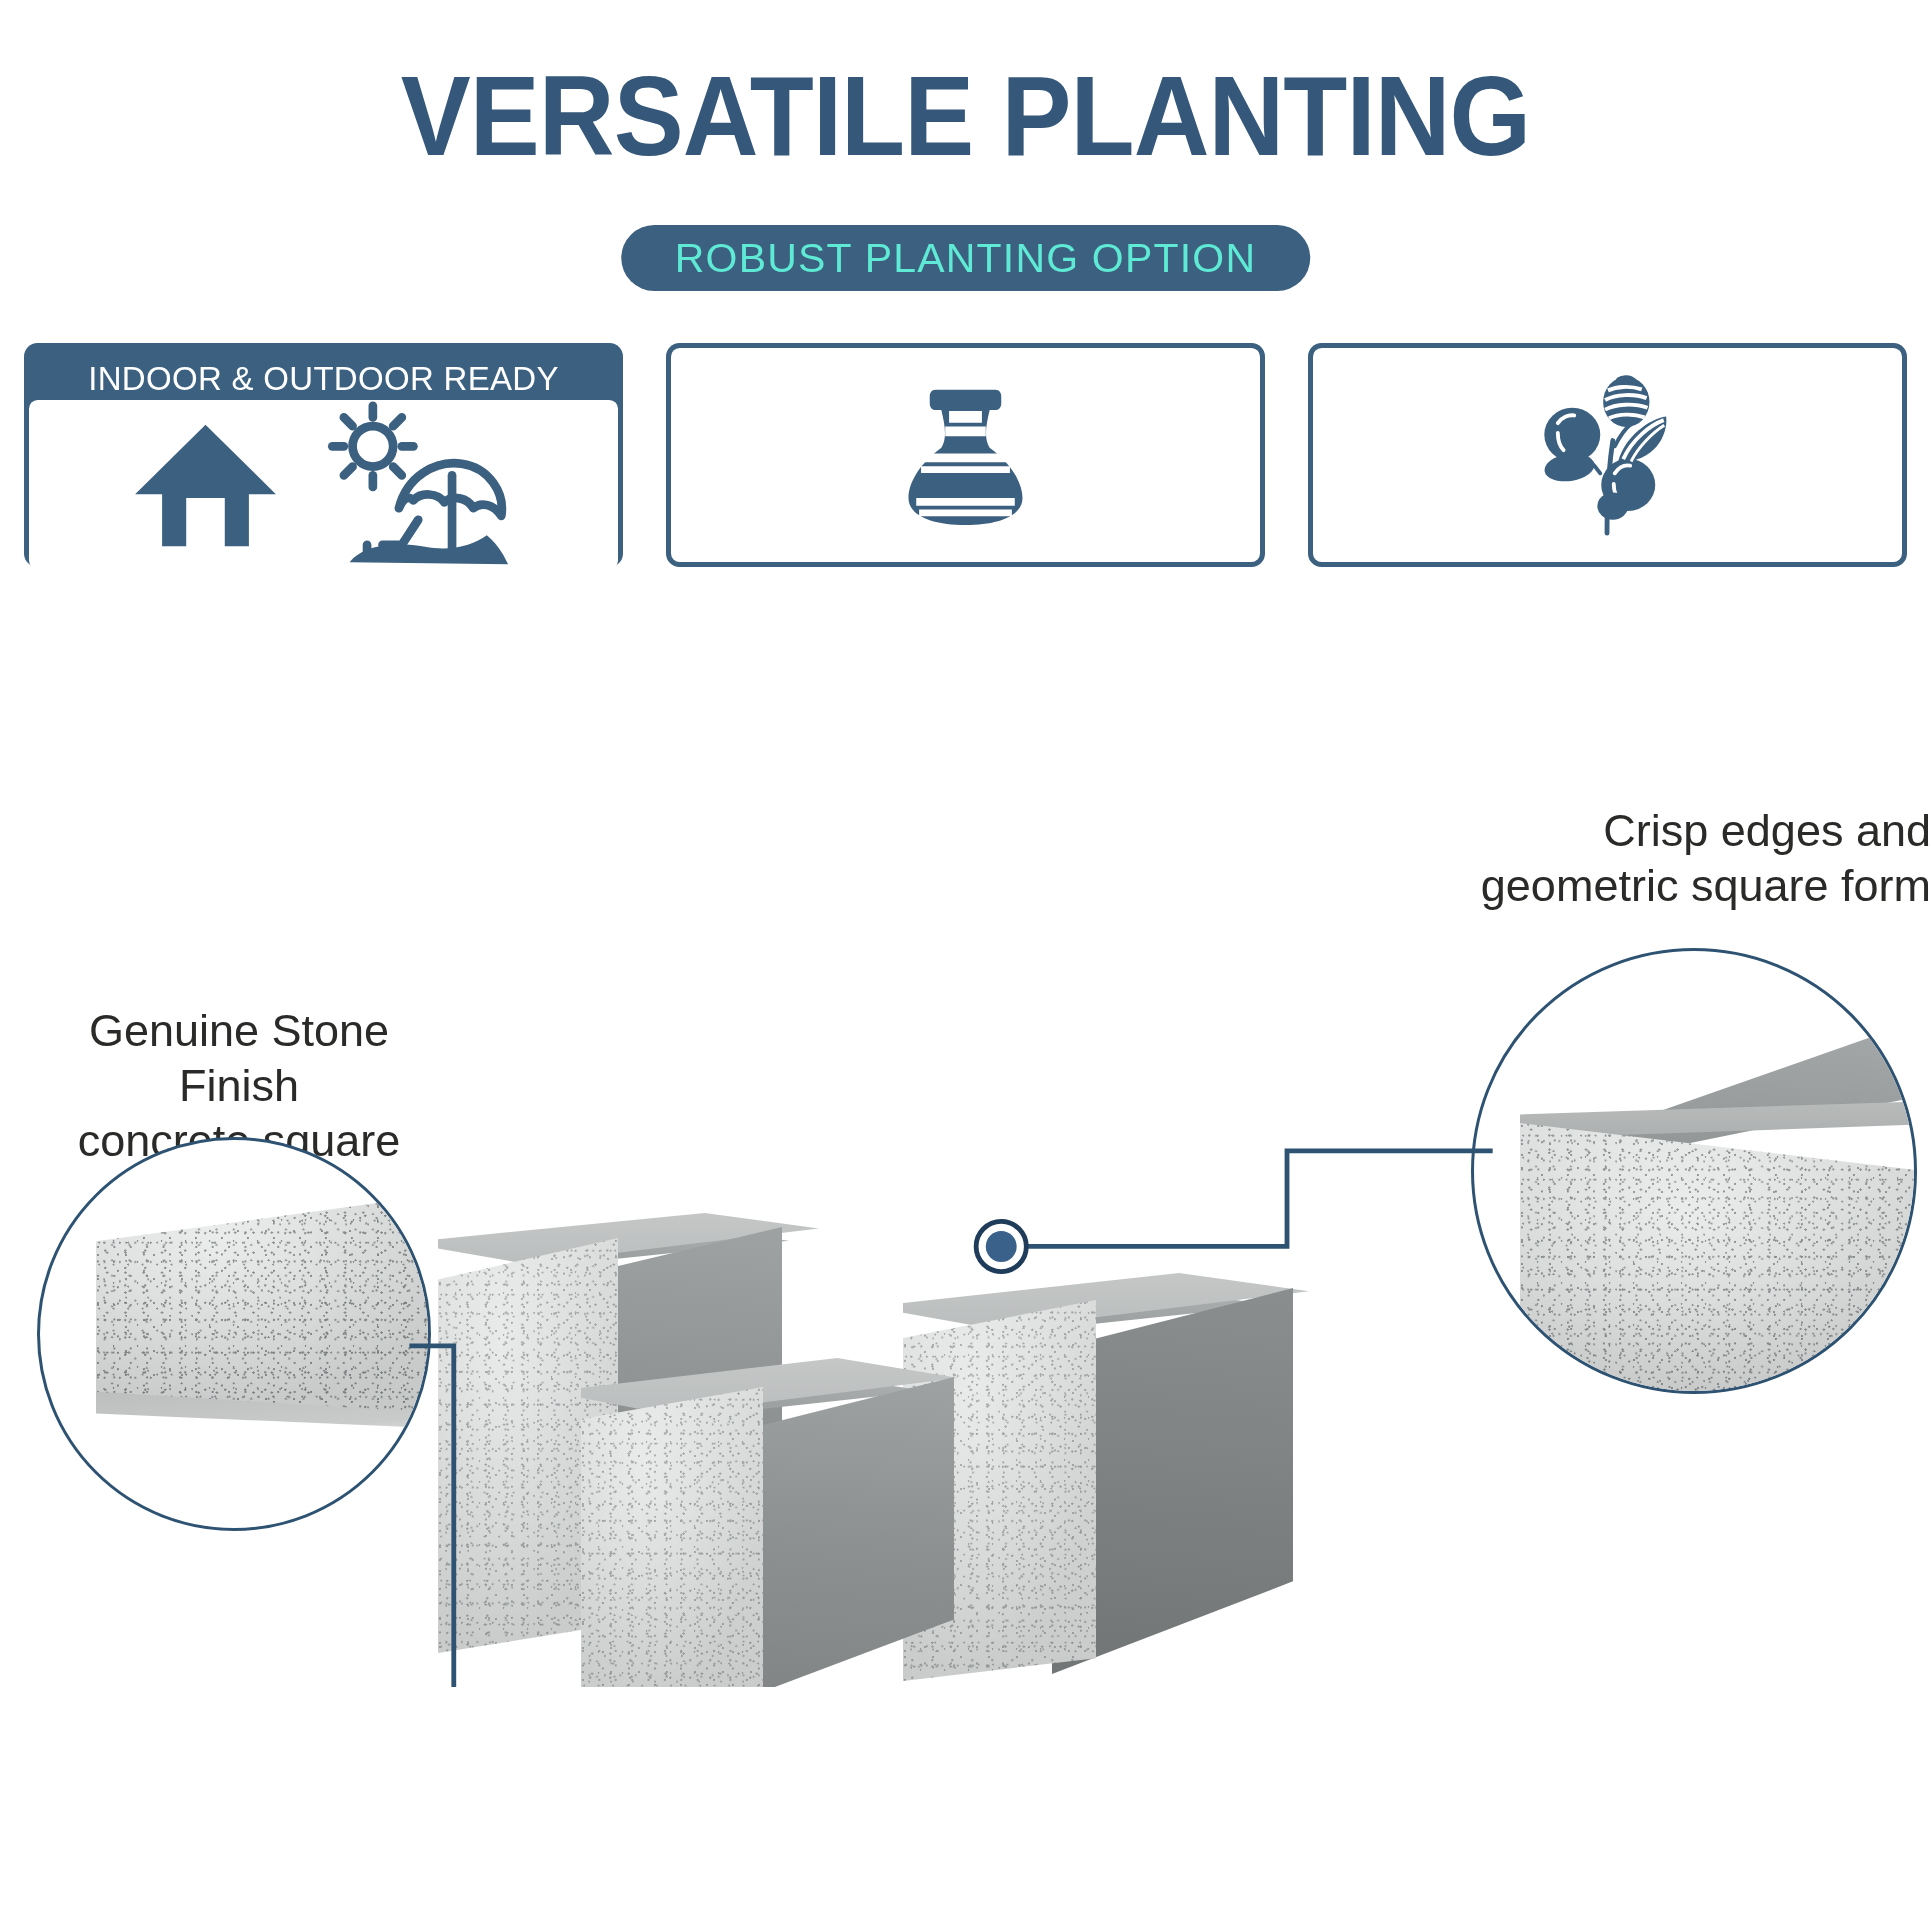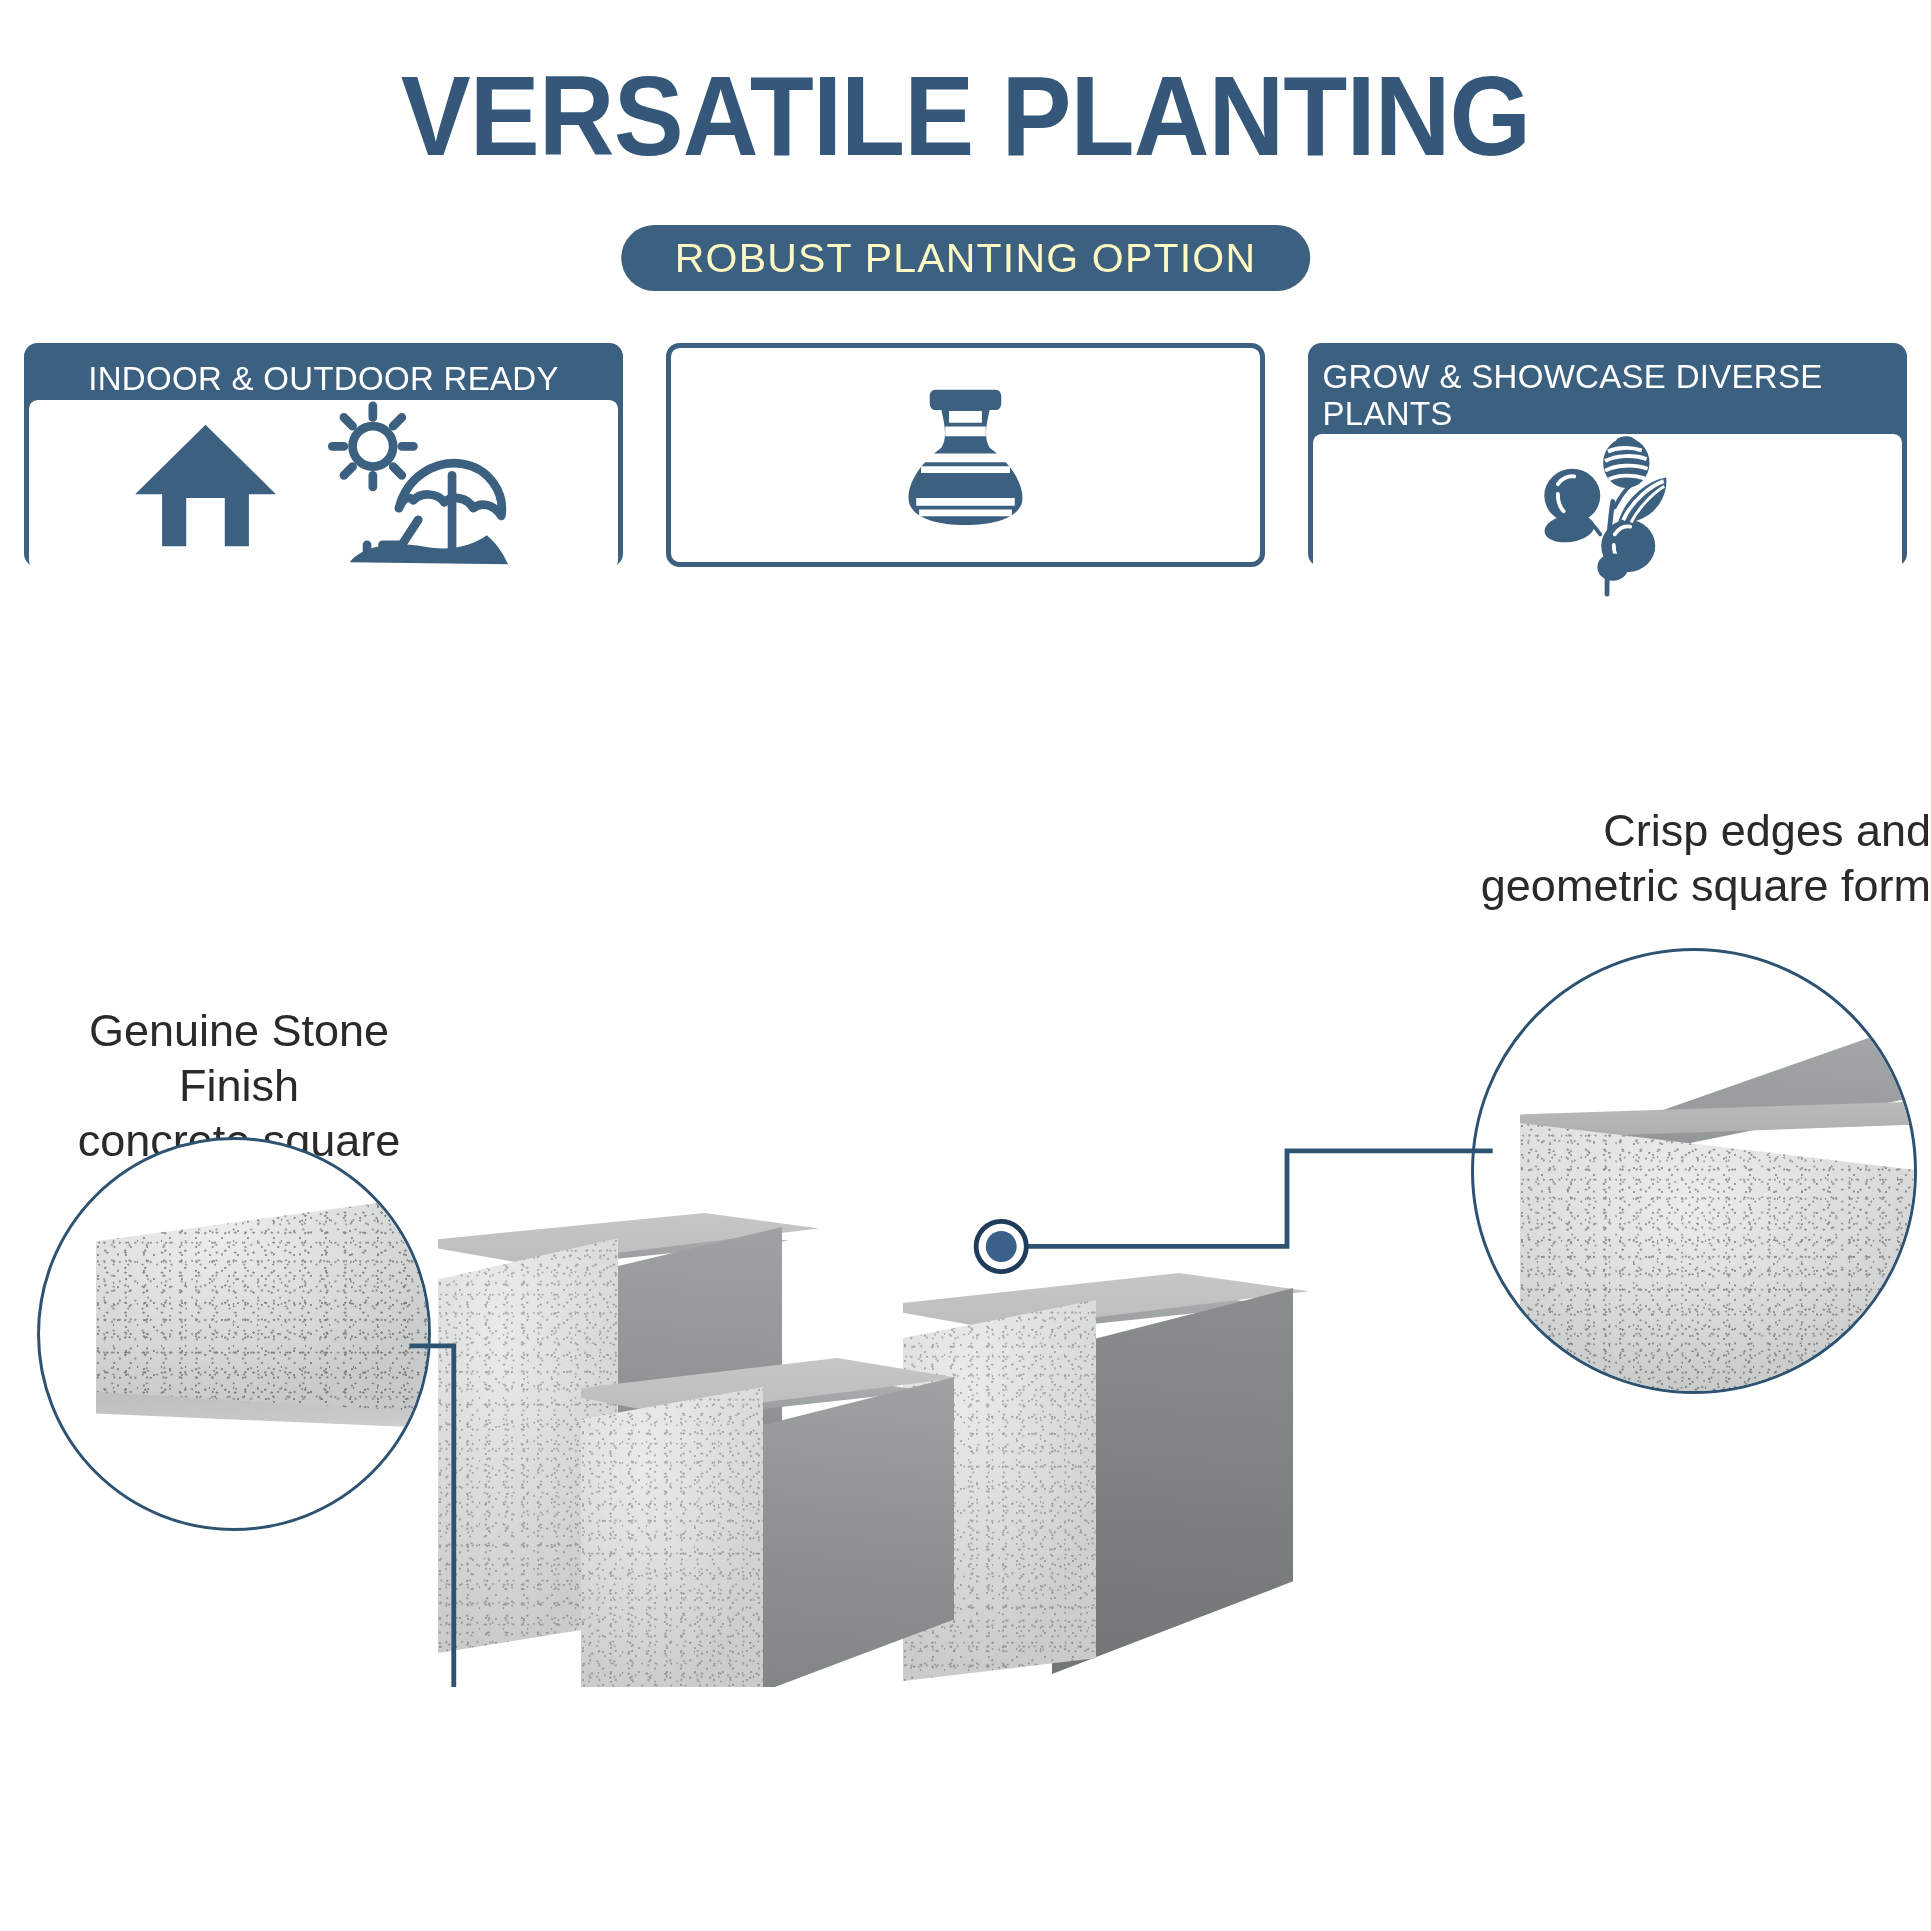--- a/index.html
+++ b/index.html
@@ -46,21 +46,21 @@
     height: 66px;
     padding: 0 54px;
     background: #3C607F;
     border-radius: 35px;
     display: flex;
     align-items: center;
     justify-content: center;
     box-sizing: border-box;
   }
   .subtitle-pill span {
-    color: #fef9c3;
+    color: #5eead4;
     font-size: 41px;
     font-weight: 400;
     letter-spacing: 1.2px;
     white-space: nowrap;
     font-family: "Liberation Sans Narrow", "Liberation Sans", sans-serif;
   }
 
   
   .cards {
     position: absolute;
@@ -332,23 +332,20 @@
           <path d="M54 44 L96 44 L96 54 L54 54 Z" fill="#ffffff"></path>
           <path d="M33 72 L117 72 L117 81 L33 81 Z" fill="#ffffff"></path>
           <path d="M29 85 L121 85 L121 92 L29 92 Z" fill="#ffffff"></path>
           <path d="M24 118 L126 118 L126 126 L24 126 Z" fill="#ffffff"></path>
           <path d="M27 130 L123 130 L123 137 L27 137 Z" fill="#ffffff"></path>
         </svg>
       </div>
     </div>
 
     <div class="card">
-      <div class="card-header">
-        <span>GROW &amp; SHOWCASE DIVERSE PLANTS</span>
-      </div>
       <div class="card-body">
         <svg width="179" height="164" viewBox="0 0 185 170">
 
           <path d="M92 166 C92 132 94 96 98 70" stroke="#3C607F" stroke-width="5" fill="none" stroke-linecap="round"></path>
           <path d="M85 104 C78 94 72 88 64 84" stroke="#3C607F" stroke-width="4" fill="none" stroke-linecap="round"></path>
           <path d="M100 76 C105 66 110 58 118 52" stroke="#3C607F" stroke-width="4" fill="none" stroke-linecap="round"></path>
 
           <g>
             <ellipse cx="112" cy="30" rx="24" ry="26" fill="#3C607F"></ellipse>
             <path d="M93 18 C102 14 116 13 128 17" stroke="#ffffff" stroke-width="4" fill="none"></path>

